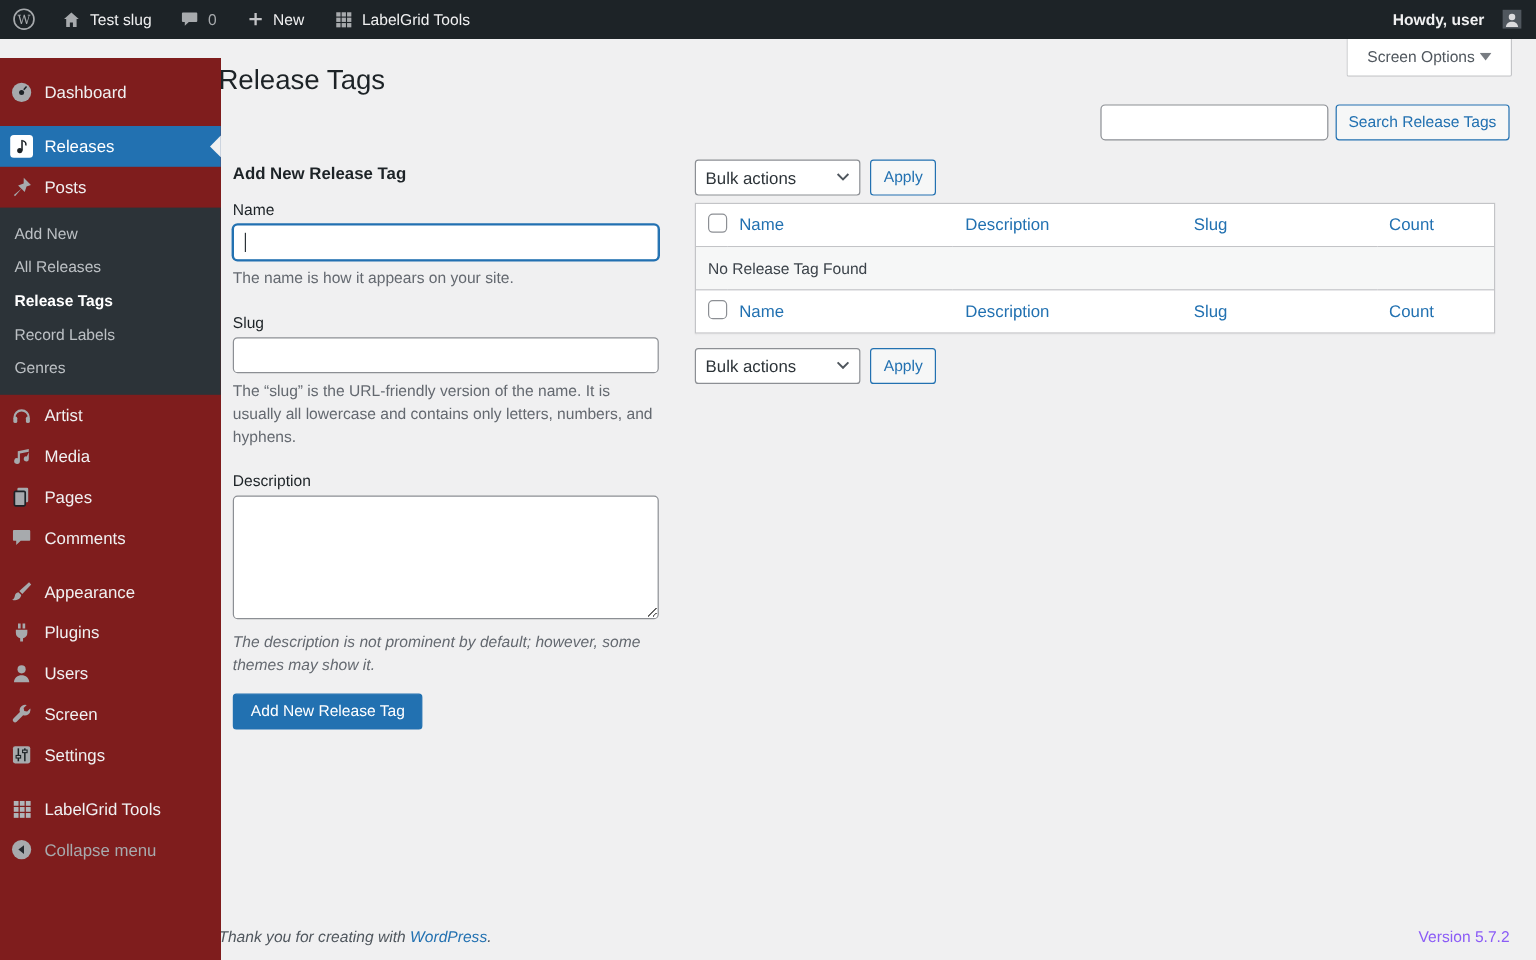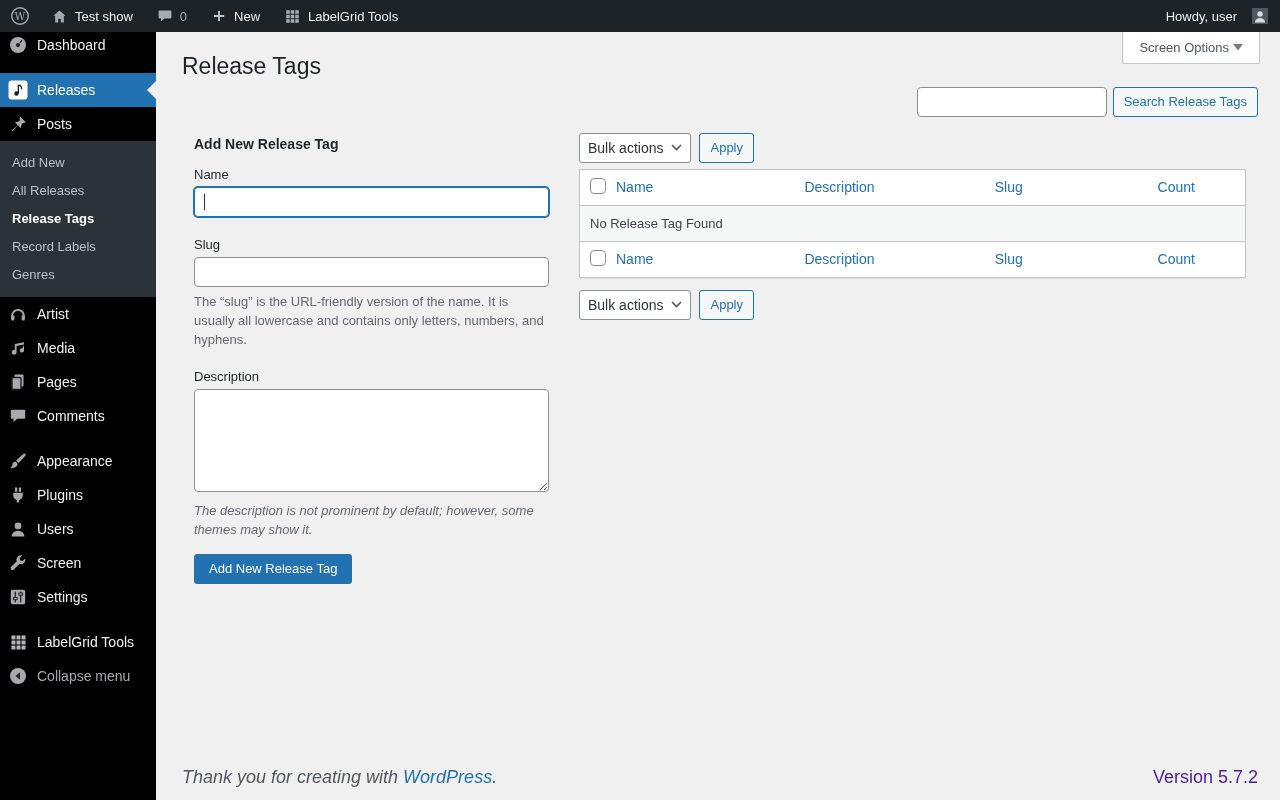--- a/index.html
+++ b/index.html
@@ -3,25 +3,25 @@
 <meta charset="utf-8">
 <style>
   * { margin:0; padding:0; box-sizing:border-box; }
   html,body { width:1280px; height:800px; overflow:hidden; font-family:"Liberation Sans", sans-serif; font-size:13px; background:#f0f0f1; color:#3c434a; }
 
   
   .admin-bar { position:fixed; top:0; left:0; right:0; height:32px; background:#1d2327; color:#f0f0f1; display:flex; align-items:center; z-index:50; }
   .ab-item { display:flex; align-items:center; gap:7px; padding:0 12px; height:32px; font-size:13px; color:#f0f0f1; cursor:pointer; }
   .ab-item.logo { padding:0 9px 0 10px; }
   .ab-count { color:#a7aaad; }
-  .ab-right { margin-left:auto; display:flex; align-items:flex-end; }
+  .ab-right { margin-left:auto; display:flex; align-items:flex-end;font-weight:bold; }
   .ab-avatar { width:16px; height:16px; margin-left:8px; }
 
   
-  .sidebar { position:fixed; top:16px; left:0; bottom:0; width:156px; background:#000000; z-index:40; padding-top:12px; }
+  .sidebar { position:fixed; top:48px; left:0; bottom:0; width:184px; background:#7f1d1d; z-index:40; padding-top:12px; }
   .menu-item { position:relative; height:34px; display:flex; align-items:center; gap:9px; padding-left:8px; color:#f0f0f1; font-size:14px; cursor:pointer; }
   .menu-item .micon { width:20px; height:20px; display:flex; align-items:center; justify-content:center; flex:0 0 20px; }
   .menu-item.active { background:#2271b1; color:#fff; }
   .menu-item.active .arrow { position:absolute; right:0; top:50%; margin-top:-9px; width:0; height:0; border-top:9px solid transparent; border-bottom:9px solid transparent; border-right:9px solid #f0f0f1; }
   .menu-sep { height:11px; }
   .submenu { background:#2c3338; padding:7px 0 9px; }
   .submenu-item { height:28px; display:flex; align-items:center; padding-left:12px; color:#bcc0c4; font-size:13px; cursor:pointer; }
   .submenu-item.current { color:#fff; font-weight:bold; }
   .collapse-item { color:#a7aaad; }
 
@@ -46,60 +46,60 @@
   .input-wrap { position:relative; }
   .text-input.focused { border-color:#2271b1; box-shadow:0 0 0 1px #2271b1; outline:none; }
   .text-caret { position:absolute; left:10px; top:7px; width:1px; height:16px; background:#2c3338; }
   .help { font-size:13px; color:#646970; margin-top:5px; line-height:19px; }
   textarea.text-input { height:103px; padding:6px 8px; resize:both; line-height:18px; }
   .submit-row { margin-top:15px; }
 
   
   .tablenav { display:flex; align-items:center; gap:8px; margin-bottom:6px; }
   .tablenav.bottom { margin-top:12px; margin-bottom:0; }
-  .wp-select { position:relative; display:inline-flex; align-items:center; gap:8px; height:30px; background:#fff; border:1px solid #8c8f94; border-radius:3px; padding:0 8px 0 8px; font-size:14px; color:#2c3338; cursor:pointer; }
+  .wp-select { position:relative; display:inline-flex; align-items:center; gap:34px; height:30px; background:#fff; border:1px solid #8c8f94; border-radius:3px; padding:0 8px 0 8px; font-size:14px; color:#2c3338; cursor:pointer; }
   .wp-table { width:100%; border-collapse:separate; border-spacing:0; background:#fff; border:1px solid #c3c4c7; box-shadow:0 1px 1px rgba(0,0,0,.04); }
   .wp-table th, .wp-table td { text-align:left; font-weight:400; padding:9px 10px; font-size:14px; }
   .wp-table thead th { border-bottom:1px solid #c3c4c7; }
   .wp-table tfoot th { border-top:1px solid #c3c4c7; }
   .wp-table .col-link { color:#2271b1; text-decoration:none; cursor:pointer; }
   .wp-table .cb-col { width:33px; padding:8px 0 8px 10px; }
   .wp-table .col-name { width:29.5%; }
   .wp-table .col-desc { width:29.5%; }
   .wp-table .col-slug { width:25.5%; }
   .wp-table .col-count { width:15%; }
   .empty-row td { background:#f6f7f7; font-size:13px; color:#3c434a; padding:10px; }
   .checkbox { width:16px; height:16px; border:1px solid #8c8f94; border-radius:4px; background:#fff; display:inline-block; cursor:pointer; }
 
   
-  .foot { position:absolute; left:22px; right:22px; bottom:12px; display:flex; justify-content:space-between; align-items:baseline; font-size:18px; }
+  .foot { position:absolute; left:22px; right:22px; bottom:12px; display:flex; justify-content:space-between; align-items:baseline; font-size:13px; }
   .foot-left { font-style:italic; color:#50575e; }
   .foot-left a { color:#2271b1; cursor:pointer; }
-  .foot-right { color:#4c1d95; }
+  .foot-right { color:#8b5cf6; }
   svg { display:block; }
 </style>
 </head>
 <body>
 
 <div class="admin-bar">
   <div class="ab-item logo">
     <span>
       <svg width="20" height="20" viewBox="0 0 20 20">
           <circle cx="10" cy="10" r="8.3" fill="none" stroke="#a7aaad" stroke-width="1.4"></circle>
           <text x="10" y="13.6" text-anchor="middle" font-size="10.5" font-family="DejaVu Serif, serif" fill="#a7aaad">W</text>
         </svg>
     </span>
   </div>
   <div class="ab-item">
     <span>
       <svg width="17" height="17" viewBox="0 0 20 20">
           <path fill="#a7aaad" d="M10 2.8 2.8 9.2h2.1V17h3.6v-4.4h3v4.4h3.6V9.2h2.1z"></path>
         </svg>
     </span>
-    <span>Test show</span>
+    <span>Test slug</span>
   </div>
   <div class="ab-item">
     <span>
       <svg width="16" height="16" viewBox="0 0 20 20">
           <path fill="#a7aaad" d="M3 3h14c.6 0 1 .4 1 1v8c0 .6-.4 1-1 1h-7.8L5 16.8V13H3c-.6 0-1-.4-1-1V4c0-.6.4-1 1-1z"></path>
         </svg>
     </span>
     <span class="ab-count">0</span>
   </div>
   <div class="ab-item">
@@ -325,20 +325,21 @@
 
     <div class="col-left">
       <div class="form-heading">Add New Release Tag</div>
 
       <div class="field">
         <label class="field-label">Name</label>
         <div class="input-wrap">
           <input class="text-input focused" type="text" value="" style="">
           <span class="text-caret"></span>
         </div>
+        <div class="help">The name is how it appears on your site.</div>
       </div>
 
       <div class="field">
         <label class="field-label">Slug</label>
         <input class="text-input" type="text" value="" style="">
         <div class="help">The “slug” is the URL-friendly version of the name. It is usually all lowercase and contains only letters, numbers, and hyphens.</div>
       </div>
 
       <div class="field" style="margin-bottom:0;">
         <label class="field-label">Description</label>

